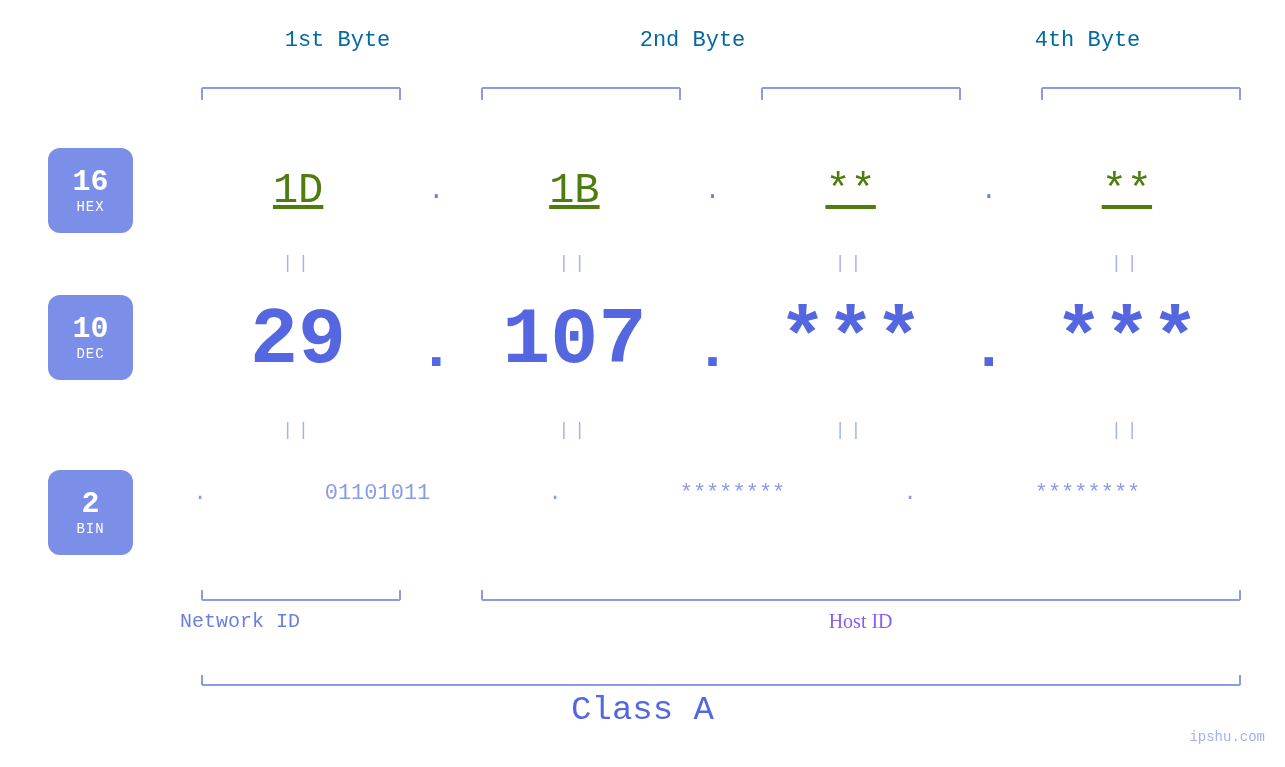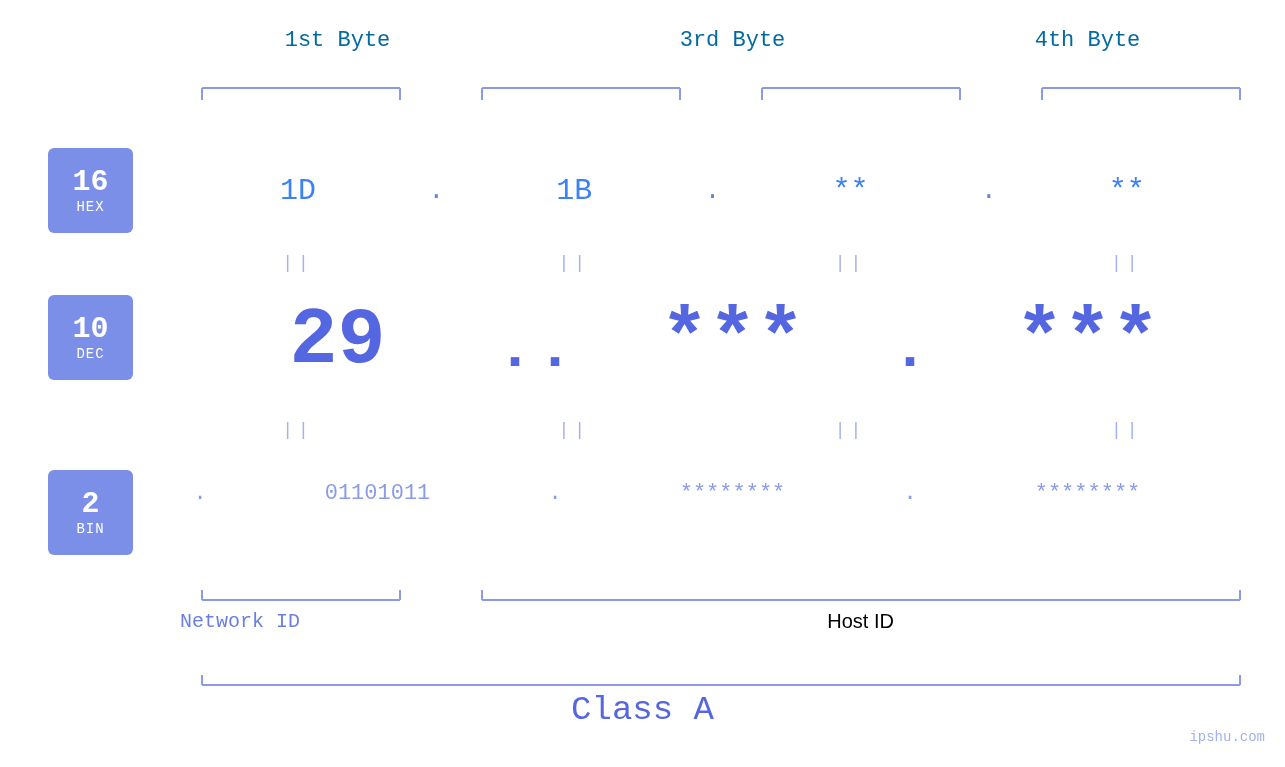--- a/index.html
+++ b/index.html
@@ -25,21 +25,21 @@
       height: 85px;
       background-color: #7b8fe8;
       border-radius: 6px;
       display: flex;
       flex-direction: column;
       align-items: center;
       justify-content: center;
       color: #fff;
       margin-bottom: 140px;
     }
-    .label-box:last-child { margin-bottom: 0; }
+    .label-box:last-child { margin-bottom: 0; border-radius: 12px; }
 
     .label-num {
       font-size: 30px;
       font-weight: bold;
       line-height: 1.1;
     }
     .label-sub {
       font-size: 14px;
       font-weight: normal;
       letter-spacing: 1px;
@@ -60,23 +60,24 @@
 
     .sep {
       width: 40px;
       text-align: center;
       color: #6b7fe3;
       font-size: 26px;
     }
 
     
     .hex-val {
-      color: #3b82f6;
-      font-size: 30px;
-      font-family: 'Courier New', Courier, monospace;
+      color: #4d7c0f;
+      font-size: 42px;
+      font-family: 'Courier New', Courier, monospace;
+      text-decoration: underline;
     }
 
     
     .dec-val {
       color: #5567e0;
       font-size: 80px;
       font-weight: bold;
       font-family: 'Courier New', Courier, monospace;
     }
     .dec-sep {
@@ -167,22 +168,22 @@
     <line x1="1240" y1="600" x2="1240" y2="590" stroke="#8b9be8" stroke-width="2"></line>
 
     <line x1="202" y1="675" x2="202" y2="685" stroke="#8b9be8" stroke-width="2"></line>
     <line x1="202" y1="685" x2="1240" y2="685" stroke="#8b9be8" stroke-width="2"></line>
     <line x1="1240" y1="685" x2="1240" y2="675" stroke="#8b9be8" stroke-width="2"></line>
   </svg>
 
   <div style="position:absolute; top:28px; left:180px; right:40px; display:flex;">
     <div class="col-header" style="flex:1;">1st Byte</div>
     <div style="width:40px;"></div>
-    <div style="width:40px;"></div>
-    <div class="col-header" style="flex:1;">3rd Byte</div>
+    <div class="col-header" style="flex:1;">2nd Byte</div>
+    <div style="width:40px;"></div>
     <div style="width:40px;"></div>
     <div class="col-header" style="flex:1;">4th Byte</div>
   </div>
 
   <div style="position:absolute; left:48px; top:148px;">
     <div class="label-box">
       <span class="label-num">16</span>
       <span class="label-sub">HEX</span>
     </div>
   </div>
@@ -227,20 +228,23 @@
     <div style="flex:1; text-align:center; color:#a5b0f0; font-size:18px; letter-spacing:5px; font-family:'Courier New',monospace;">||</div>
     <div style="width:40px;"></div>
     <div style="flex:1; text-align:center; color:#a5b0f0; font-size:18px; letter-spacing:5px; font-family:'Courier New',monospace;">||</div>
   </div>
 
   <div style="position:absolute; top:285px; left:180px; right:40px; display:flex; align-items:center; height:110px;">
     <div class="cell">
       <span class="dec-val">29</span>
     </div>
     <div class="dec-sep">.</div>
+    <div class="cell">
+      <span class="dec-val">107</span>
+    </div>
     <div class="dec-sep">.</div>
     <div class="cell">
       <span class="dec-val">***</span>
     </div>
     <div class="dec-sep">.</div>
     <div class="cell">
       <span class="dec-val">***</span>
     </div>
   </div>
 
@@ -265,20 +269,20 @@
     </div>
     <div class="bin-sep">.</div>
     <div class="cell">
       <span class="bin-val">********</span>
     </div>
   </div>
 
   <div style="position:absolute; top:610px; left:180px; right:40px; display:flex;">
     <div style="flex:1; color:#6b7fe3; font-size:20px; font-family:'Courier New',monospace;">Network ID</div>
     <div style="width:40px;"></div>
-    <div style="flex:3; text-align:center; color:#000000; font-size:20px; font-family:Liberation Sans, sans-serif;">Host ID</div>
+    <div style="flex:3; text-align:center; color:#8b5cf6; font-size:20px; font-family:Liberation Serif, serif;">Host ID</div>
   </div>
 
   <div class="class-label">Class A</div>
 
   <div class="watermark">ipshu.com</div>
 
 </div>
 
 </body></html>

